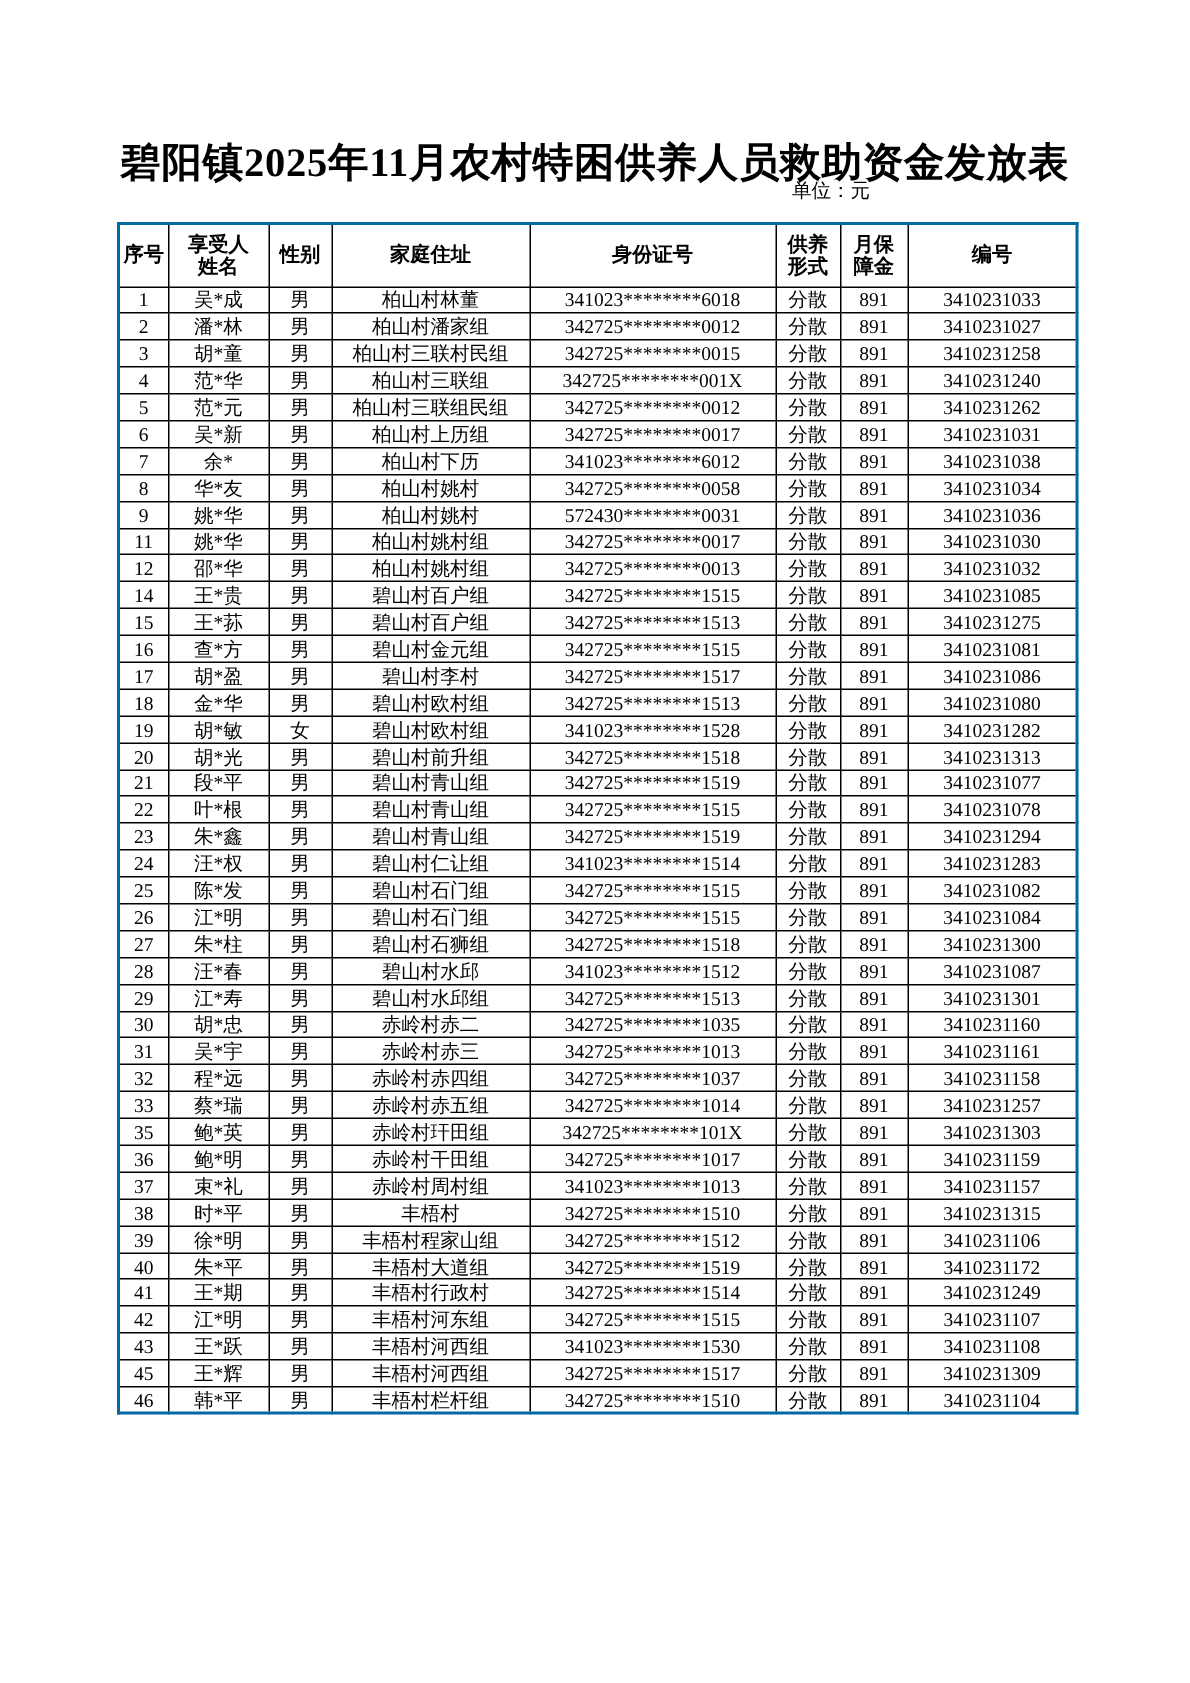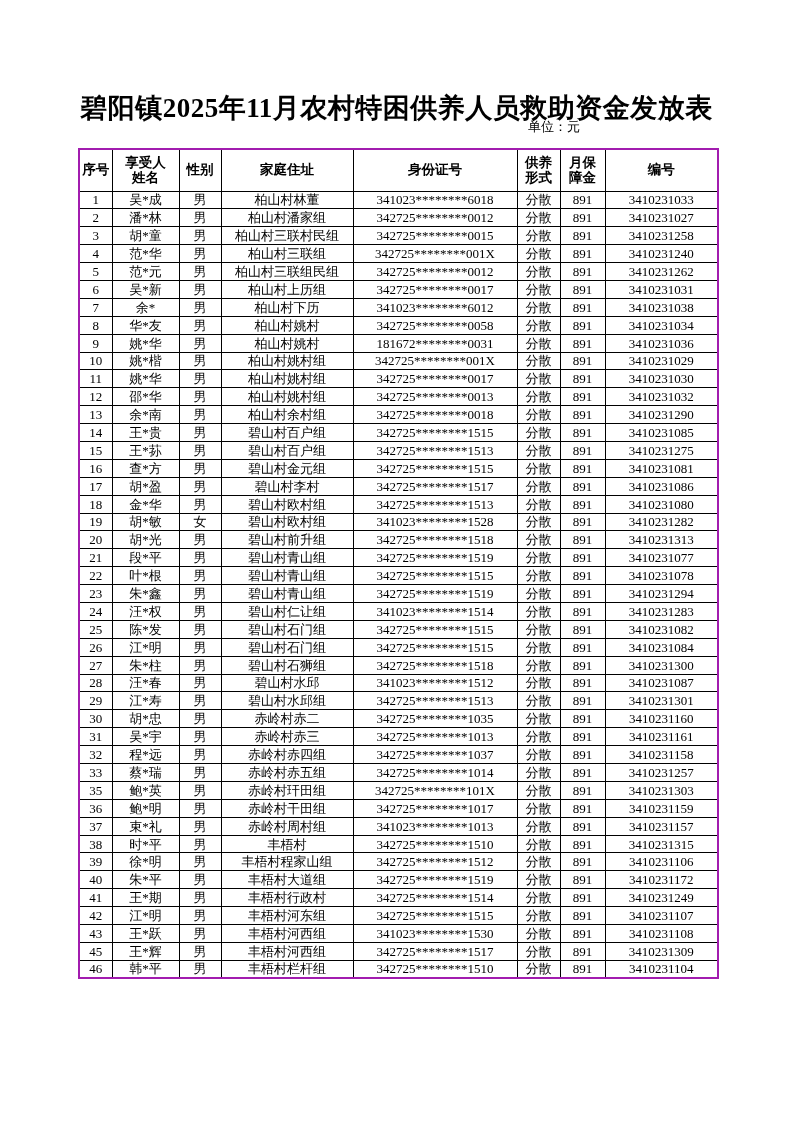--- a/index.html
+++ b/index.html
@@ -29,21 +29,21 @@
     text-align:right;
     padding-right:137px;
     font-size:13px;
   }
   table.grid {
     position:absolute;
     top:148px; left:78px;
     width:639px;
     border-collapse:collapse;
     table-layout:fixed;
-    border:2px solid #a21caf;
+    border:2px solid #0369a1;
   }
   table.grid th, table.grid td {
     border:1px solid #000;
     text-align:center;
     vertical-align:middle;
     padding:0;
     overflow:hidden;
     white-space:nowrap;
   }
   table.grid thead tr { height:42px; }
@@ -170,64 +170,44 @@
           <td>342725********0058</td>
           <td>分散</td>
           <td>891</td>
           <td>3410231034</td>
         </tr>
         <tr>
           <td>9</td>
           <td>姚*华</td>
           <td>男</td>
           <td>柏山村姚村</td>
-          <td>181672********0031</td>
+          <td>572430********0031</td>
           <td>分散</td>
           <td>891</td>
           <td>3410231036</td>
-        </tr>
-        <tr>
-          <td>10</td>
-          <td>姚*楷</td>
-          <td>男</td>
-          <td>柏山村姚村组</td>
-          <td>342725********001X</td>
-          <td>分散</td>
-          <td>891</td>
-          <td>3410231029</td>
         </tr>
         <tr>
           <td>11</td>
           <td>姚*华</td>
           <td>男</td>
           <td>柏山村姚村组</td>
           <td>342725********0017</td>
           <td>分散</td>
           <td>891</td>
           <td>3410231030</td>
         </tr>
         <tr>
           <td>12</td>
           <td>邵*华</td>
           <td>男</td>
           <td>柏山村姚村组</td>
           <td>342725********0013</td>
           <td>分散</td>
           <td>891</td>
           <td>3410231032</td>
-        </tr>
-        <tr>
-          <td>13</td>
-          <td>余*南</td>
-          <td>男</td>
-          <td>柏山村余村组</td>
-          <td>342725********0018</td>
-          <td>分散</td>
-          <td>891</td>
-          <td>3410231290</td>
         </tr>
         <tr>
           <td>14</td>
           <td>王*贵</td>
           <td>男</td>
           <td>碧山村百户组</td>
           <td>342725********1515</td>
           <td>分散</td>
           <td>891</td>
           <td>3410231085</td>

